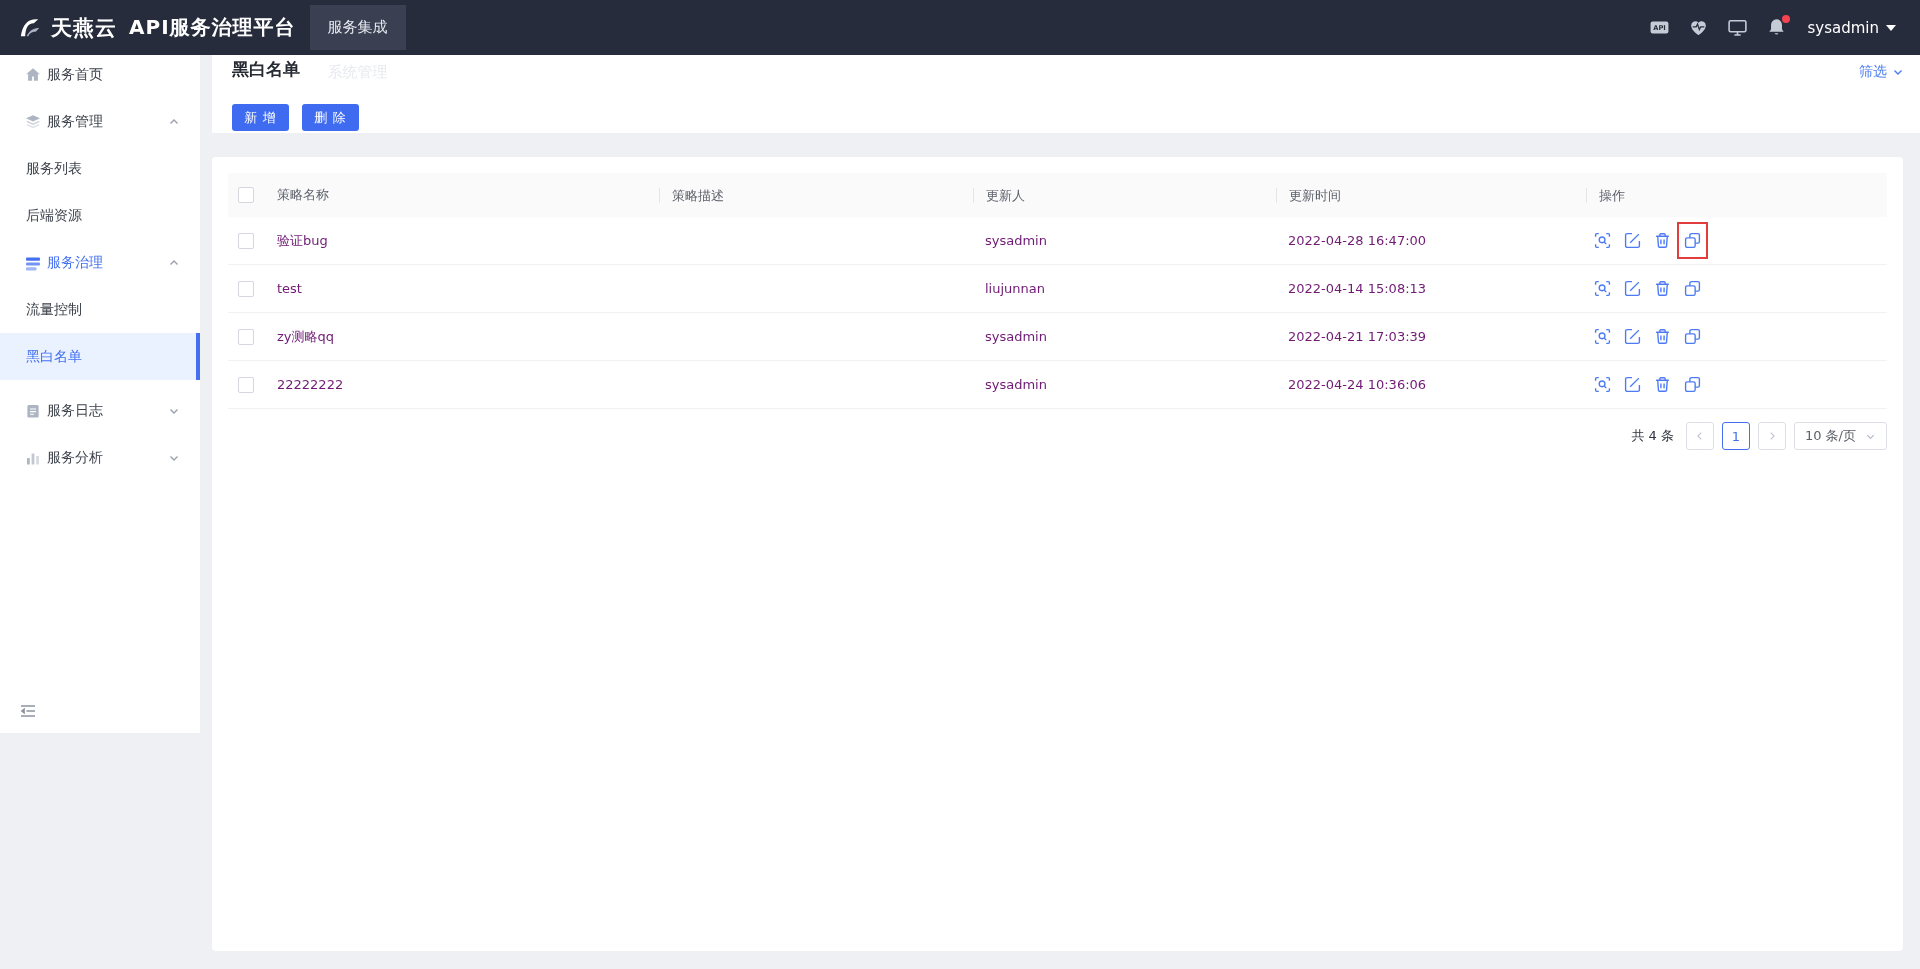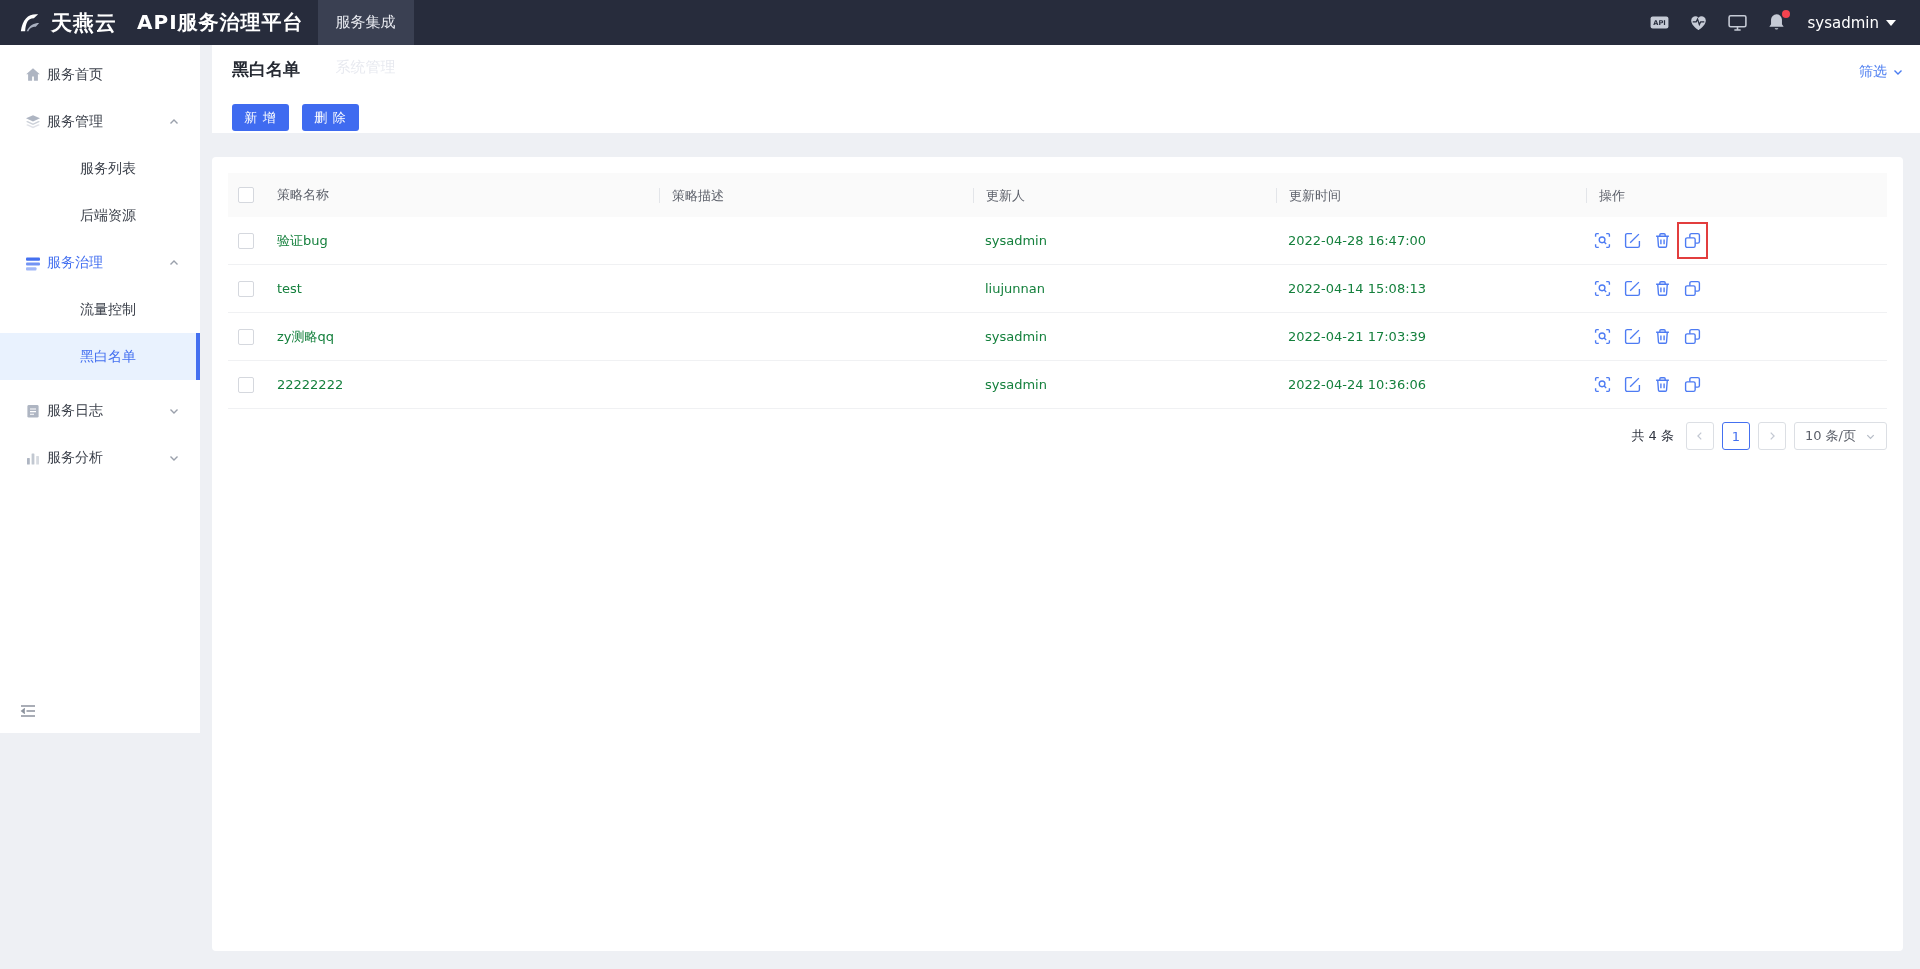--- a/index.html
+++ b/index.html
@@ -1,60 +1,60 @@
 <!DOCTYPE html>
 <html><head>
 <meta charset="utf-8">
 <style>
   * { margin:0; padding:0; box-sizing:border-box; }
   html,body { width:1920px; height:969px; overflow:hidden; }
   body { font-family:"DejaVu Sans","Liberation Sans",sans-serif; background:#eef0f4; position:relative; font-size:13px; }
 
   
-  .topbar { position:absolute; left:0; top:0; width:1920px; height:45px; background:#272c3c; display:flex; align-items:center; z-index:5; }
+  .topbar { position:absolute; left:0; top:0; width:1920px; height:55px; background:#272c3c; display:flex; align-items:center; z-index:5; }
   .brand-area { display:flex; align-items:center; padding-left:16px; }
   .logo { width:27px; height:27px; display:flex; }
   .brand { color:#fff; font-size:21px; font-weight:bold; margin-left:8px; letter-spacing:1px; }
-  .platform { color:#fff; font-size:20px; font-weight:bold; margin-left:20px; letter-spacing:1px; }
+  .platform { color:#fff; font-size:20px; font-weight:bold; margin-left:12px; letter-spacing:1px; }
   .nav-tabs { display:flex; height:45px; margin-left:14px;flex-direction:column; }
   .tab { padding:0 18px; line-height:45px; color:#e8eaf0; font-size:15px; cursor:pointer; }
   .tab.active { background:#3a4052; }
   .topbar-right { margin-left:auto; display:flex; align-items:center; padding-right:24px; }
   .tb-ico { width:21px; height:21px; margin-left:18px; position:relative; display:flex; align-items:center; justify-content:center; cursor:pointer; }
   .badge-dot { position:absolute; right:-3px; top:-2px; width:8px; height:8px; border-radius:50%; background:#f5434f; }
   .user { display:flex; align-items:center; color:#fff; font-size:15px; margin-left:20px; cursor:pointer; }
   .caret-down { width:0; height:0; border-left:5px solid transparent; border-right:5px solid transparent; border-top:6px solid #fff; margin-left:7px; }
 
   
   .sidebar { position:absolute; left:0; top:45px; width:200px; height:688px; background:#fff; }
   .s-menu { padding-top:6px; }
   .s-item { height:47px; display:flex; align-items:center; position:relative; font-size:14px; color:#3c414b; cursor:pointer; }
   .s-item .ico { position:absolute; left:25px; width:16px; height:16px; color:#aeb5c2; display:flex; }
   .s-item .lbl { margin-left:47px; }
-  .s-item.sub .lbl { margin-left:80px;text-align:right; }
+  .s-item.sub .lbl { margin-left:26px;text-align:right; }
   .s-item .chev { position:absolute; right:20px; width:12px; height:12px; color:#9aa0ab; display:flex; }
   .s-item.parent-active, .s-item.parent-active .ico { color:#4470f0; }
   .s-item.active { background:#e9f2fe; color:#4470f0; }
   .s-item.active::after { content:''; position:absolute; right:0; top:0; bottom:0; width:4px; background:#4470f0; }
   .s-item.gap-before { margin-top:7px; }
   .collapse-btn { position:absolute; left:18px; bottom:12px; width:20px; height:20px; cursor:pointer; display:flex; }
 
   
   .content-header { position:absolute; left:212px; top:45px; width:1708px; height:88px; background:#fff; }
   .page-title { position:absolute; left:20px; top:13px; font-size:17px; font-weight:bold; color:#262a33; }
   .btn-row { position:absolute; left:20px; top:59px; display:flex; gap:13px; }
   .btn { width:57px; height:27px; background:#3f6bf0; color:#fff; font-size:13px; border:none; border-radius:3px; display:flex; align-items:center; justify-content:center; cursor:pointer; letter-spacing:1px; }
   .filter-link { position:absolute; right:16px; top:18px; color:#4a7cf0; font-size:14px; display:flex; align-items:center; gap:5px; cursor:pointer; }
   .filter-link .chev { width:12px; height:12px; display:flex; }
 
   
   .card { position:absolute; left:212px; top:157px; width:1691px; height:794px; background:#fff; border-radius:4px; }
   .table { margin:16px 16px 0 16px; }
   .thead { display:flex; align-items:center; height:44px; background:#fafafa; color:#5c606a; font-size:13px; }
-  .trow { display:flex; align-items:center; height:48px; border-bottom:1px solid #f0f1f3; color:#15803d; font-size:13px; }
+  .trow { display:flex; align-items:center; height:48px; border-bottom:1px solid #f0f1f3; color:#701a75; font-size:13px; }
   .col { display:flex; align-items:center; }
   .c-check { width:39px; padding-left:10px; }
   .c-name { width:392px; padding-left:10px; }
   .c-desc { width:314px; padding-left:12px; }
   .c-upd  { width:303px; padding-left:12px; }
   .c-time { width:310px; padding-left:12px; }
   .c-ops  { flex:1; padding-left:8px; }
   .thead .hsep span { border-left:1px solid #e3e5e9; padding-left:12px; display:inline-block; line-height:15px; }
   .thead .hsep { padding-left:0; }
   .checkbox { width:16px; height:16px; border:1px solid #d5d8de; border-radius:2px; background:#fff; cursor:pointer; }

